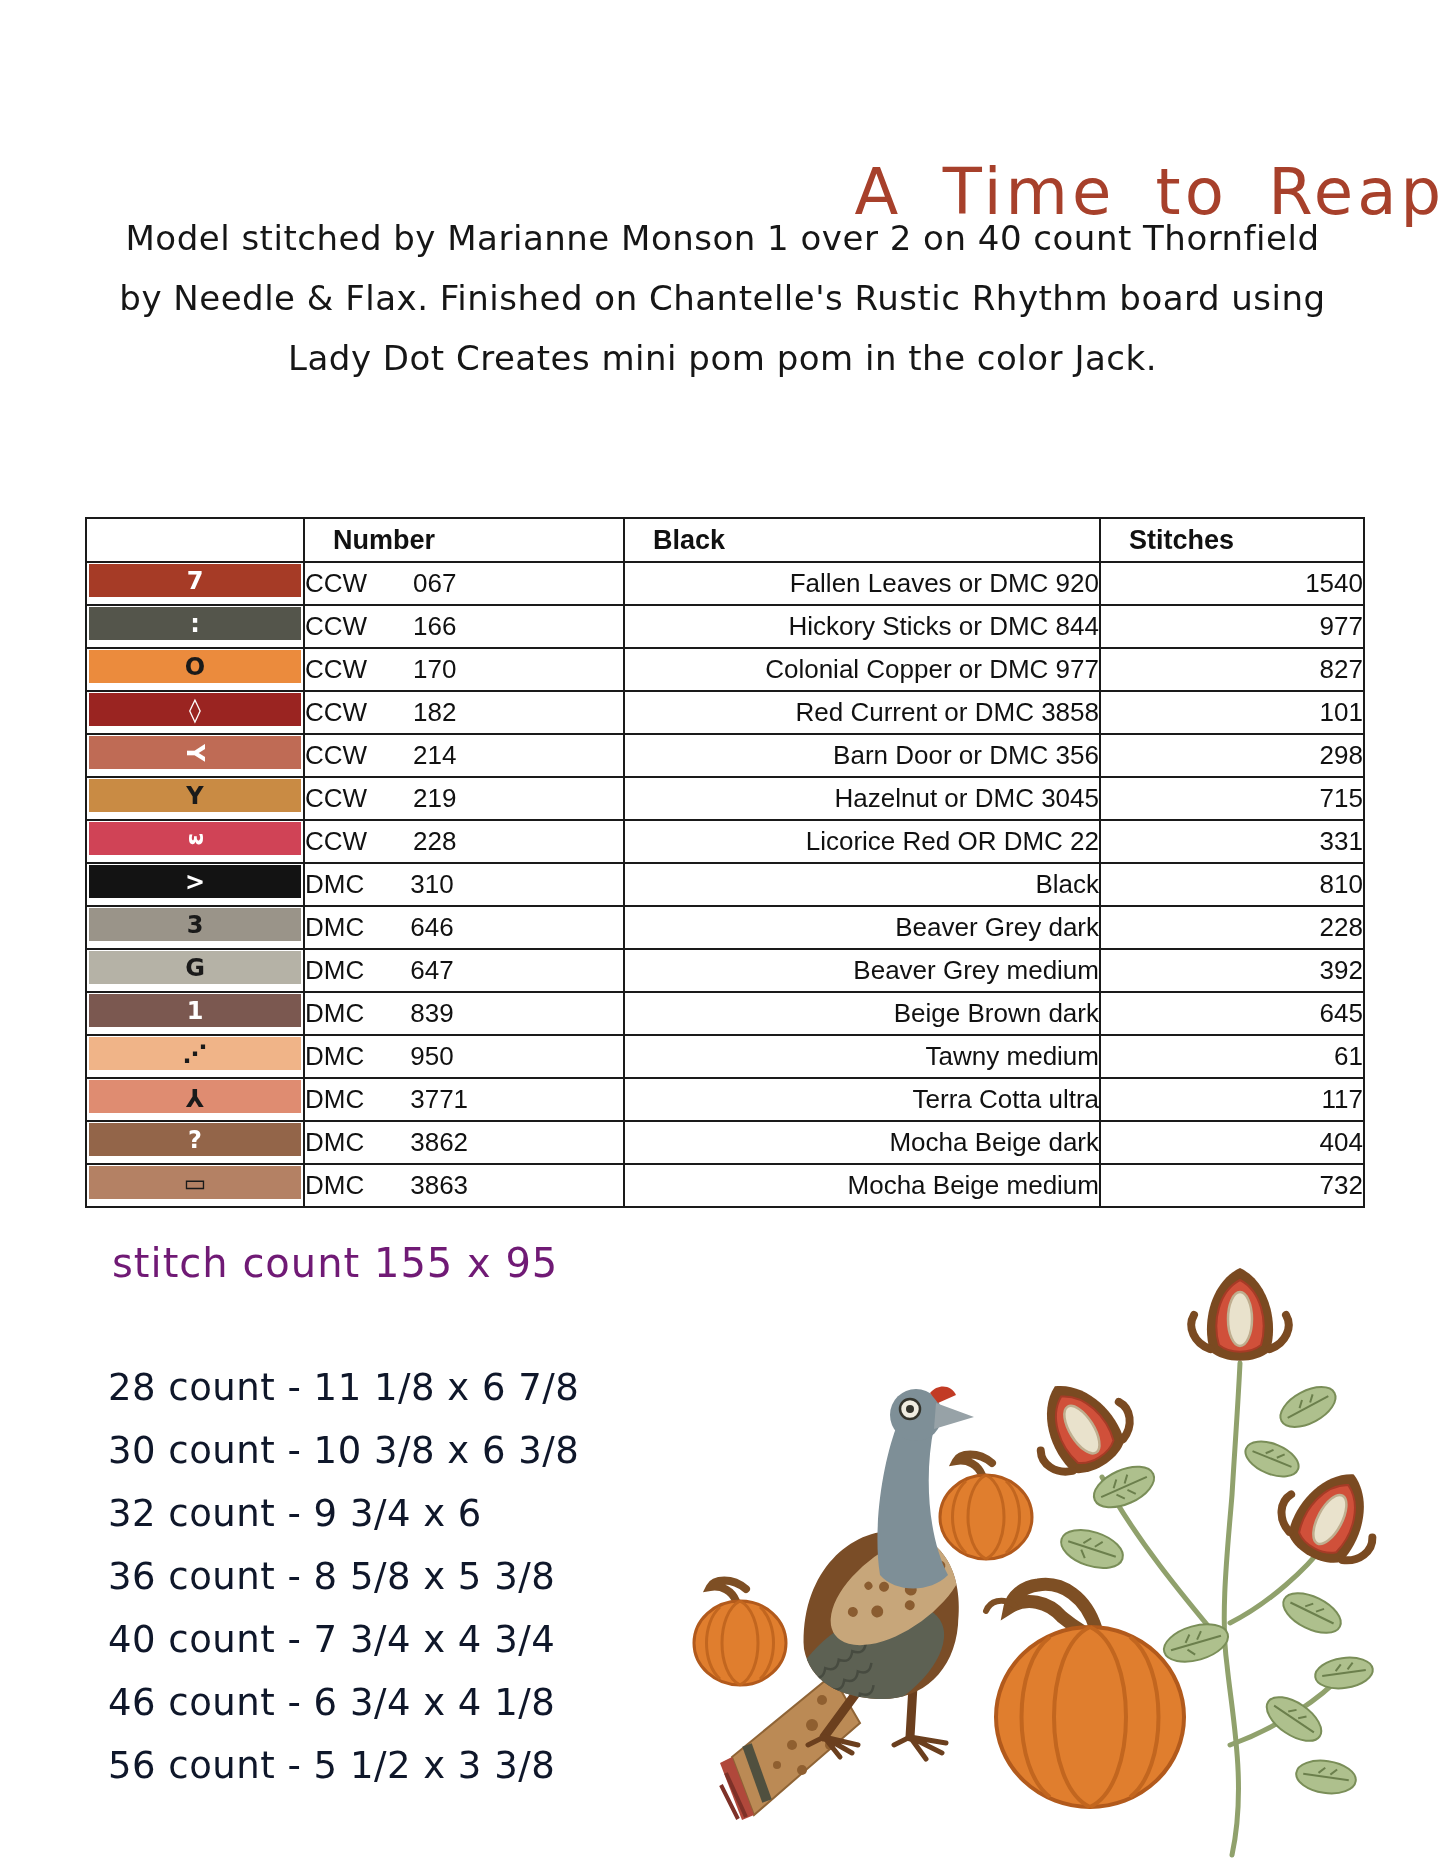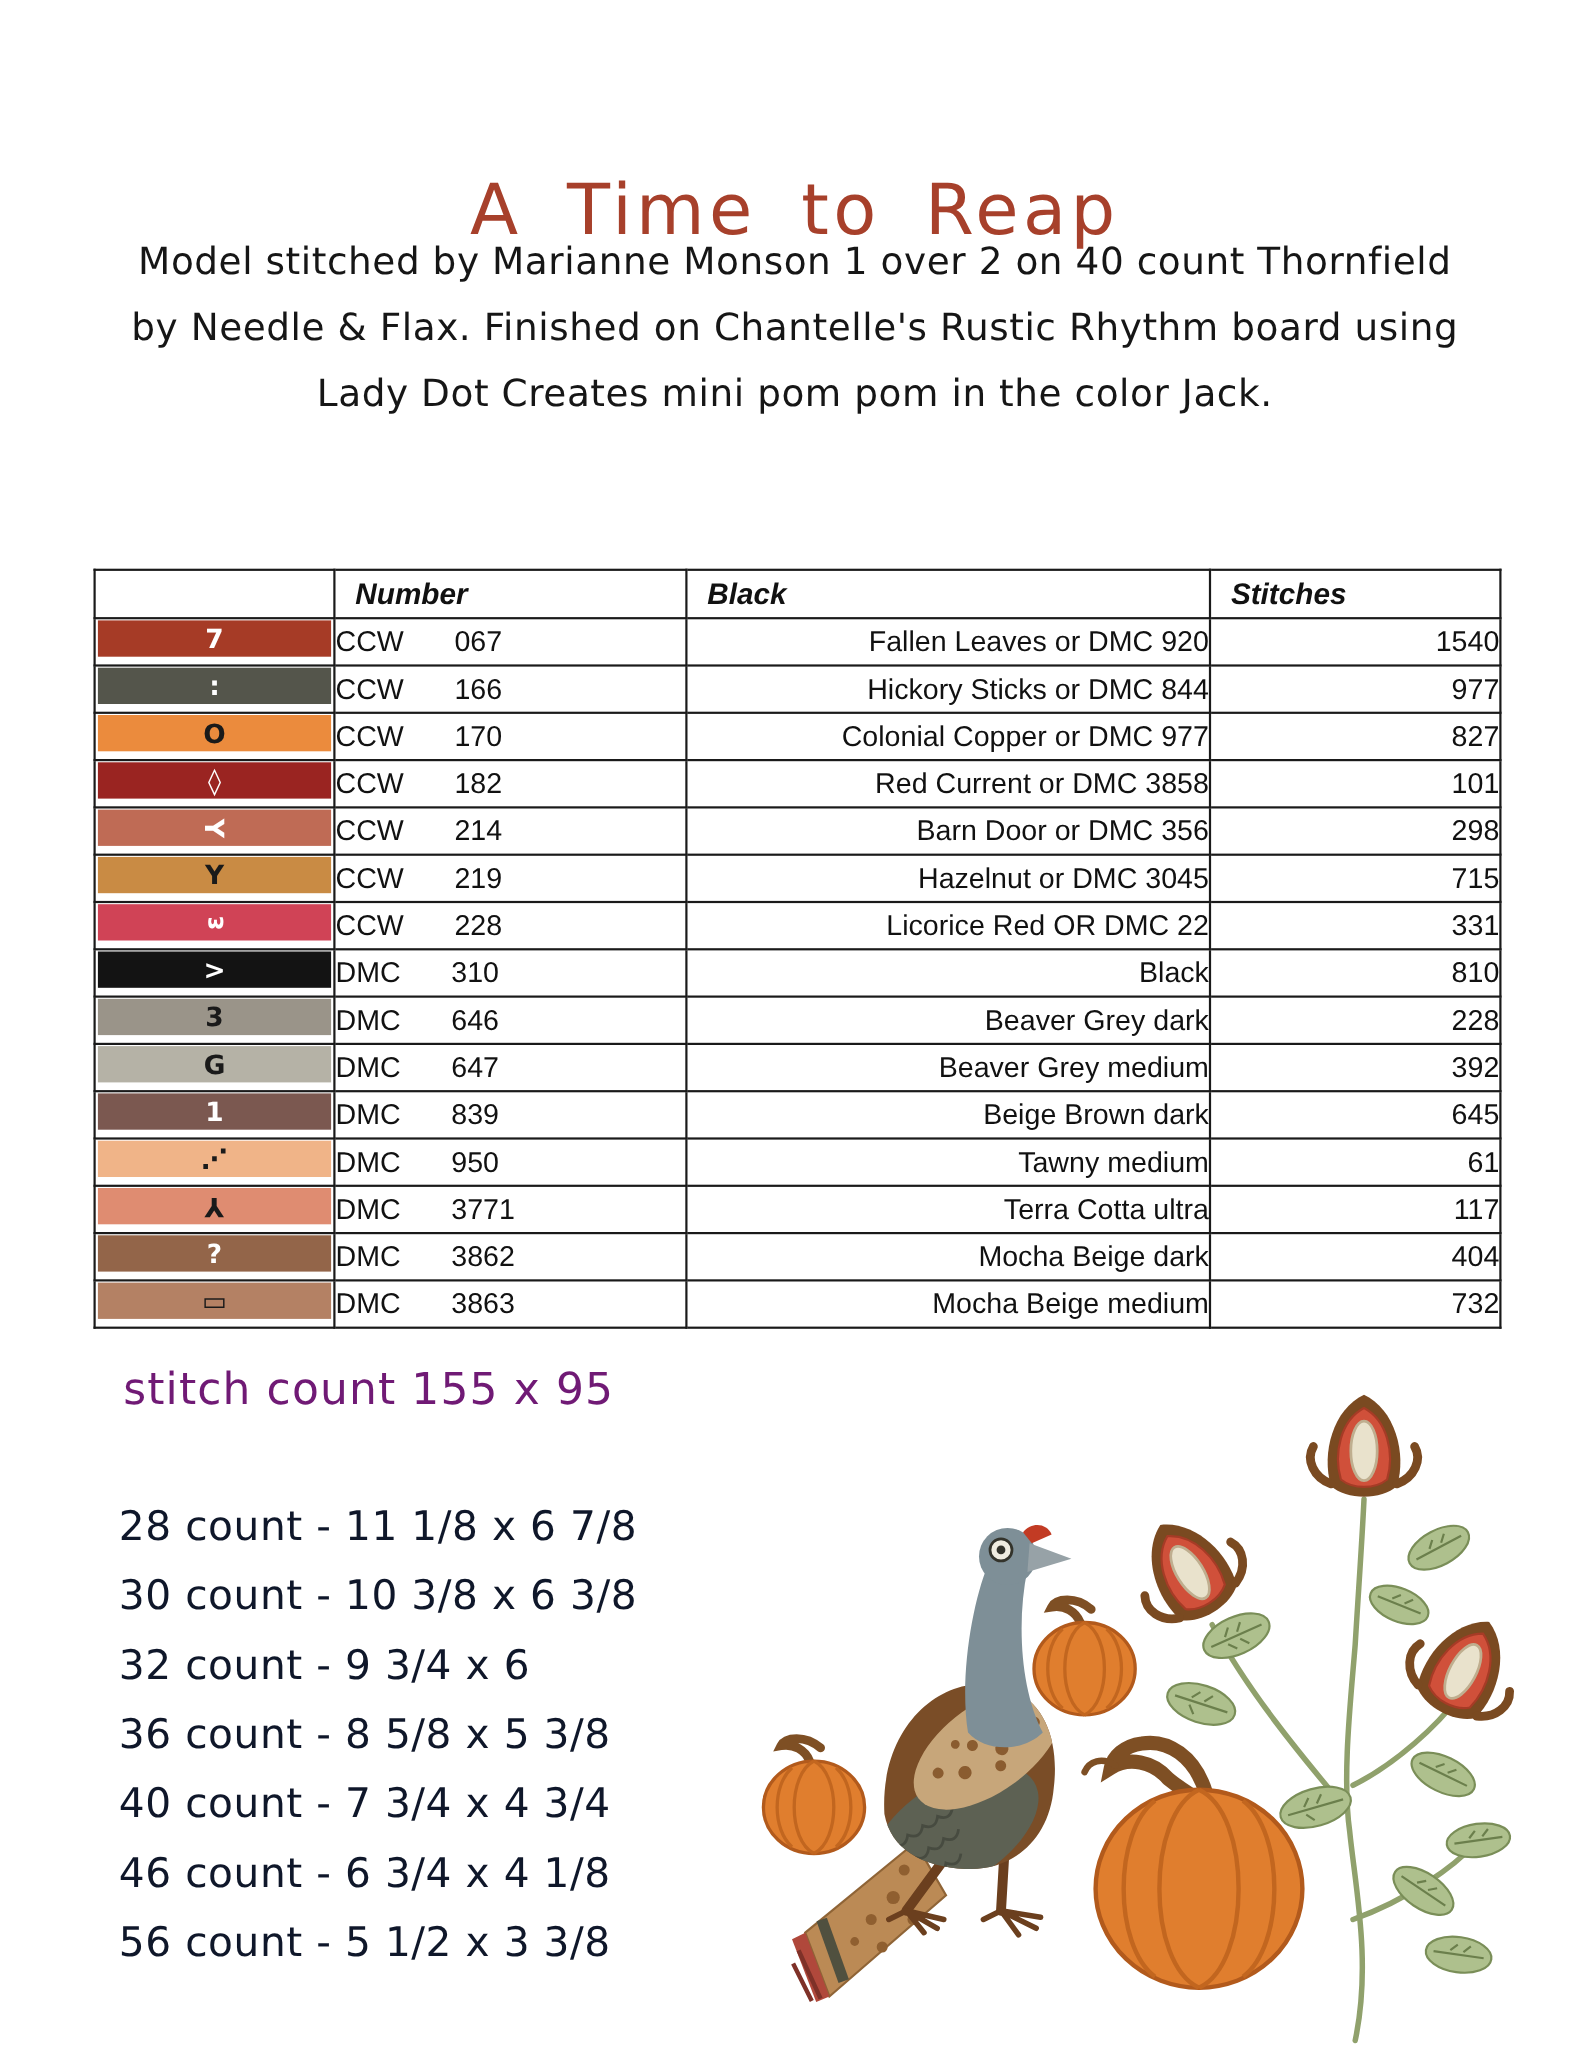--- a/index.html
+++ b/index.html
@@ -3,21 +3,21 @@
 <meta charset="utf-8">
 <style>
   html,body { margin:0; padding:0; background:#ffffff; }
   .page {
     position:relative; width:1445px; height:1871px; background:#ffffff;
     font-family:"DejaVu Sans", sans-serif; color:#1c1c1c; overflow:hidden;
   }
   
   .title {
     position:absolute; top:112px; left:0; width:100%;
-    text-align:center; font-size:64px; font-weight:400;
+    text-align:right; font-size:64px; font-weight:400;
     letter-spacing:4px; word-spacing:16px; color:#A7402B;
   }
   .intro {
     position:absolute; top:208px; left:0; width:100%;
     text-align:center; font-size:34px; line-height:60px;
     letter-spacing:0.5px; color:#161616;
   }
   
   .floss-table-wrap { position:absolute; top:517px; left:85px; }
   table.floss {
@@ -26,21 +26,21 @@
   }
   table.floss col.c-swatch { width:218px; }
   table.floss col.c-number { width:320px; }
   table.floss col.c-name   { width:476px; }
   table.floss col.c-stitch { width:264px; }
   table.floss th, table.floss td {
     border:2px solid #1a1a1a; height:41px; padding:0;
     font-size:26px; color:#111; overflow:hidden; white-space:nowrap;
   }
   table.floss th {
-    height:42px; text-align:left; font-weight:bold; font-size:27px; padding-left:18px;font-style:italic;
+    height:42px; text-align:left; font-weight:bold; font-size:27px; padding-left:28px;
   }
   td.number-cell { padding-left:22px; }
   td.number-cell .code { display:inline-block; margin-left:46px; }
   td.name-cell { padding-left:18px;text-align:right; }
   td.stitches-cell { text-align:right; padding-right:10px; }
   td.swatch-cell { vertical-align:top; }
   .swatch {
     height:33px; margin:1px 2px 5px 2px;
     display:flex; align-items:center; justify-content:center;
   }

